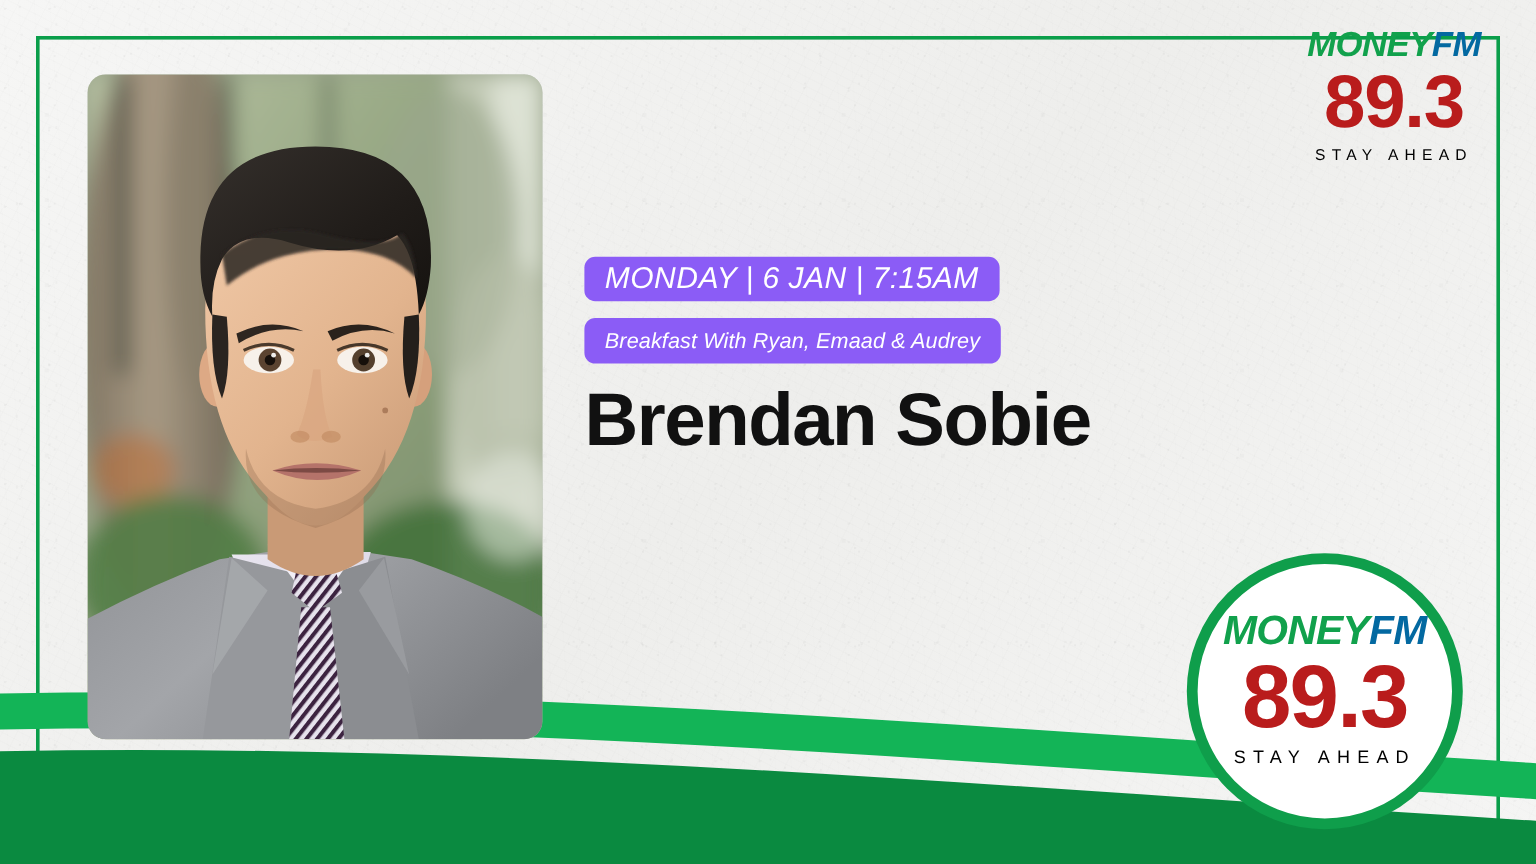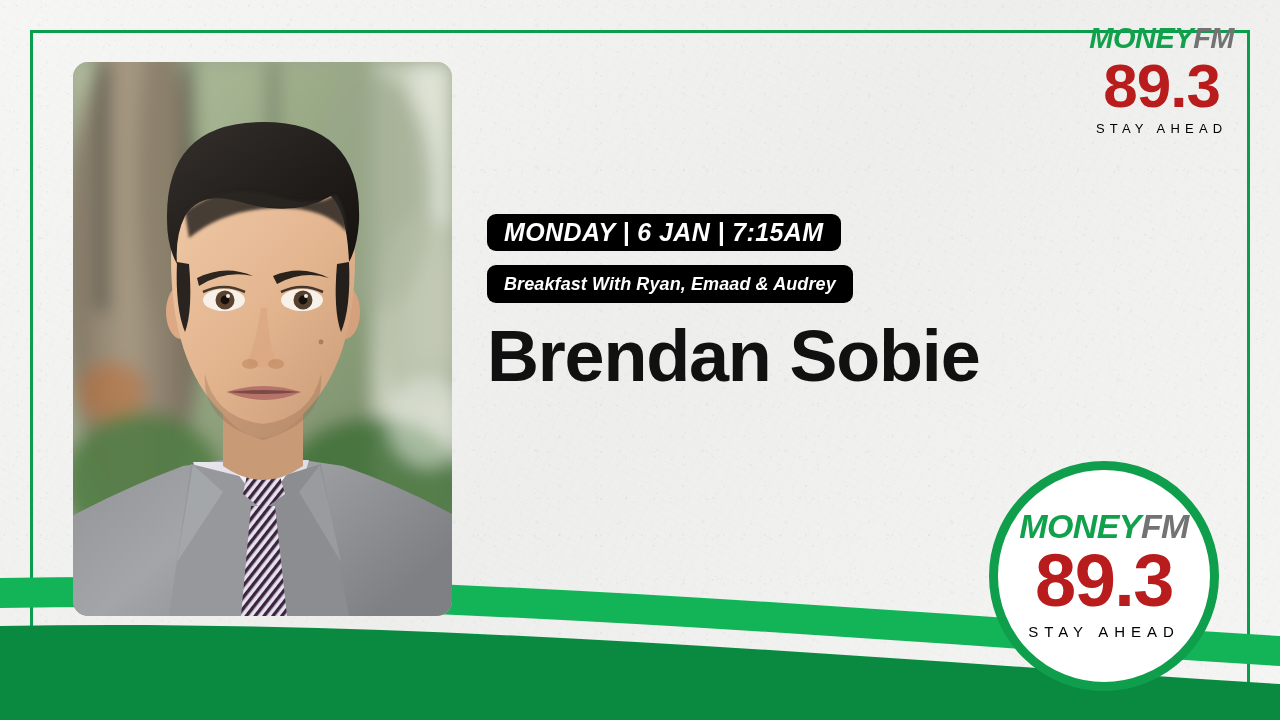--- a/index.html
+++ b/index.html
@@ -70,25 +70,25 @@
     overflow: hidden;
     z-index: 6;
     background: #9aa58c;
   }
   .photo svg { display:block; width:100%; height:100%; }
 
   
   .pill {
     position: absolute;
     z-index: 7;
-    background: #000000;
+    background: #8b5cf6;
     color: #ffffff;
     border-radius: 9px;
     font-style: italic;
-    font-weight: bold;
+    font-weight: normal;
     white-space: nowrap;
     display: flex;
     align-items: center;
     box-sizing: border-box;
   }
   #pill-date {
     left: 487px; top: 214px;
     height: 37px;
     padding: 0 17px;
     font-size: 25px;
@@ -98,21 +98,21 @@
     left: 487px; top: 265px;
     height: 38px;
     padding: 0 17px;
     font-size: 18px;
     letter-spacing: .1px;
   }
   #guest-name {
     position: absolute;
     left: 487px; top: 320px;
     z-index: 7;
-    font-size: 72px;
+    font-size: 62px;
     font-weight: bold;
     color: #111111;
     letter-spacing: -1.2px;
     line-height: 1;
     white-space: nowrap;
   }
   #guest-role {
     position: absolute;
     left: 489px; top: 406px;
     z-index: 7;
@@ -131,21 +131,21 @@
     line-height: 1;
   }
   .logo-row1 {
     font-style: italic;
     font-weight: bold;
     white-space: nowrap;
     display: flex;
     align-items: baseline;
   }
   .logo-money { color: #11a14c; }
-  .logo-fm { color: #737373; }
+  .logo-fm { color: #0369a1; }
   .logo-freq {
     color: #b91c1c;
     font-weight: bold;
     white-space: nowrap;
   }
   .logo-tag {
     color: #000000;
     white-space: nowrap;
   }
 

